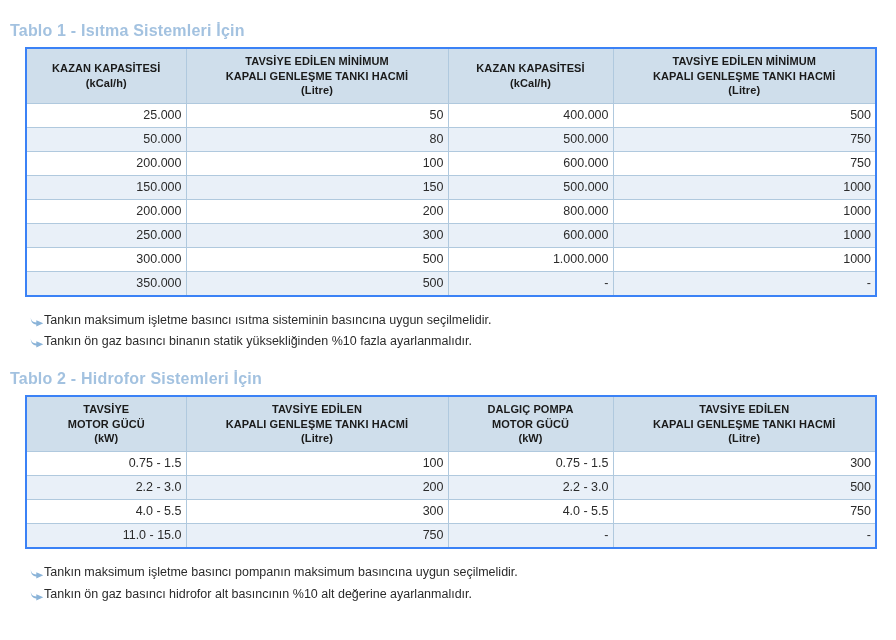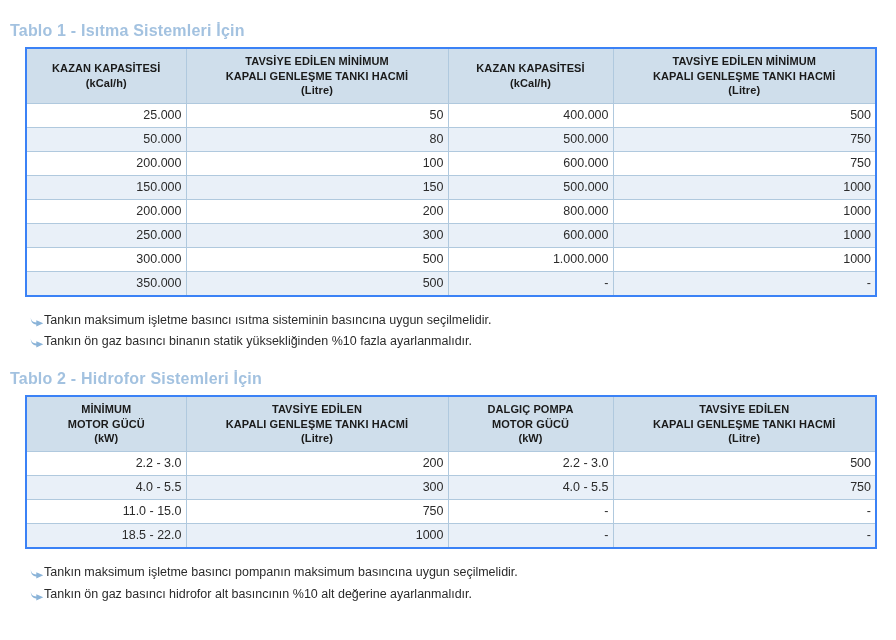--- a/index.html
+++ b/index.html
@@ -176,59 +176,59 @@
 
     <table class="data-table">
       <colgroup>
         <col style="width:160px">
           <col style="width:262px">
           <col style="width:165px">
           <col style="width:263px">
       </colgroup>
       <thead>
         <tr>
-          <th>MİNİMUM
+          <th>TAVSİYE
 MOTOR GÜCÜ
 (kW)</th>
           <th>TAVSİYE EDİLEN
 KAPALI GENLEŞME TANKI HACMİ
 (Litre)</th>
           <th>DALGIÇ POMPA
 MOTOR GÜCÜ
 (kW)</th>
           <th>TAVSİYE EDİLEN
 KAPALI GENLEŞME TANKI HACMİ
 (Litre)</th>
         </tr>
       </thead>
       <tbody>
           <tr>
+            <td>0.75 - 1.5</td>
+            <td>100</td>
+            <td>0.75 - 1.5</td>
+            <td>300</td>
+          </tr>
+          <tr>
             <td>2.2 - 3.0</td>
             <td>200</td>
             <td>2.2 - 3.0</td>
             <td>500</td>
           </tr>
           <tr>
             <td>4.0 - 5.5</td>
             <td>300</td>
             <td>4.0 - 5.5</td>
             <td>750</td>
           </tr>
           <tr>
             <td>11.0 - 15.0</td>
             <td>750</td>
             <td>-</td>
             <td>-</td>
           </tr>
-          <tr>
-            <td>18.5 - 22.0</td>
-            <td>1000</td>
-            <td>-</td>
-            <td>-</td>
-          </tr>
         </tbody>
     </table>
 
     <ul class="notes">
       <li>
         <span class="arrow-bullet">
           <svg width="14" height="11" viewBox="0 0 14 11">
               <path d="M0.7,0.6 C0.7,4.6 2.6,6.4 6.3,6.5 L6.3,4.2 L13.3,7.3 L6.3,10.6 L6.3,8.5 C2.1,8.4 0.7,5.2 0.7,0.6 Z" fill="#8ab3d8"></path>
             </svg>
         </span>

